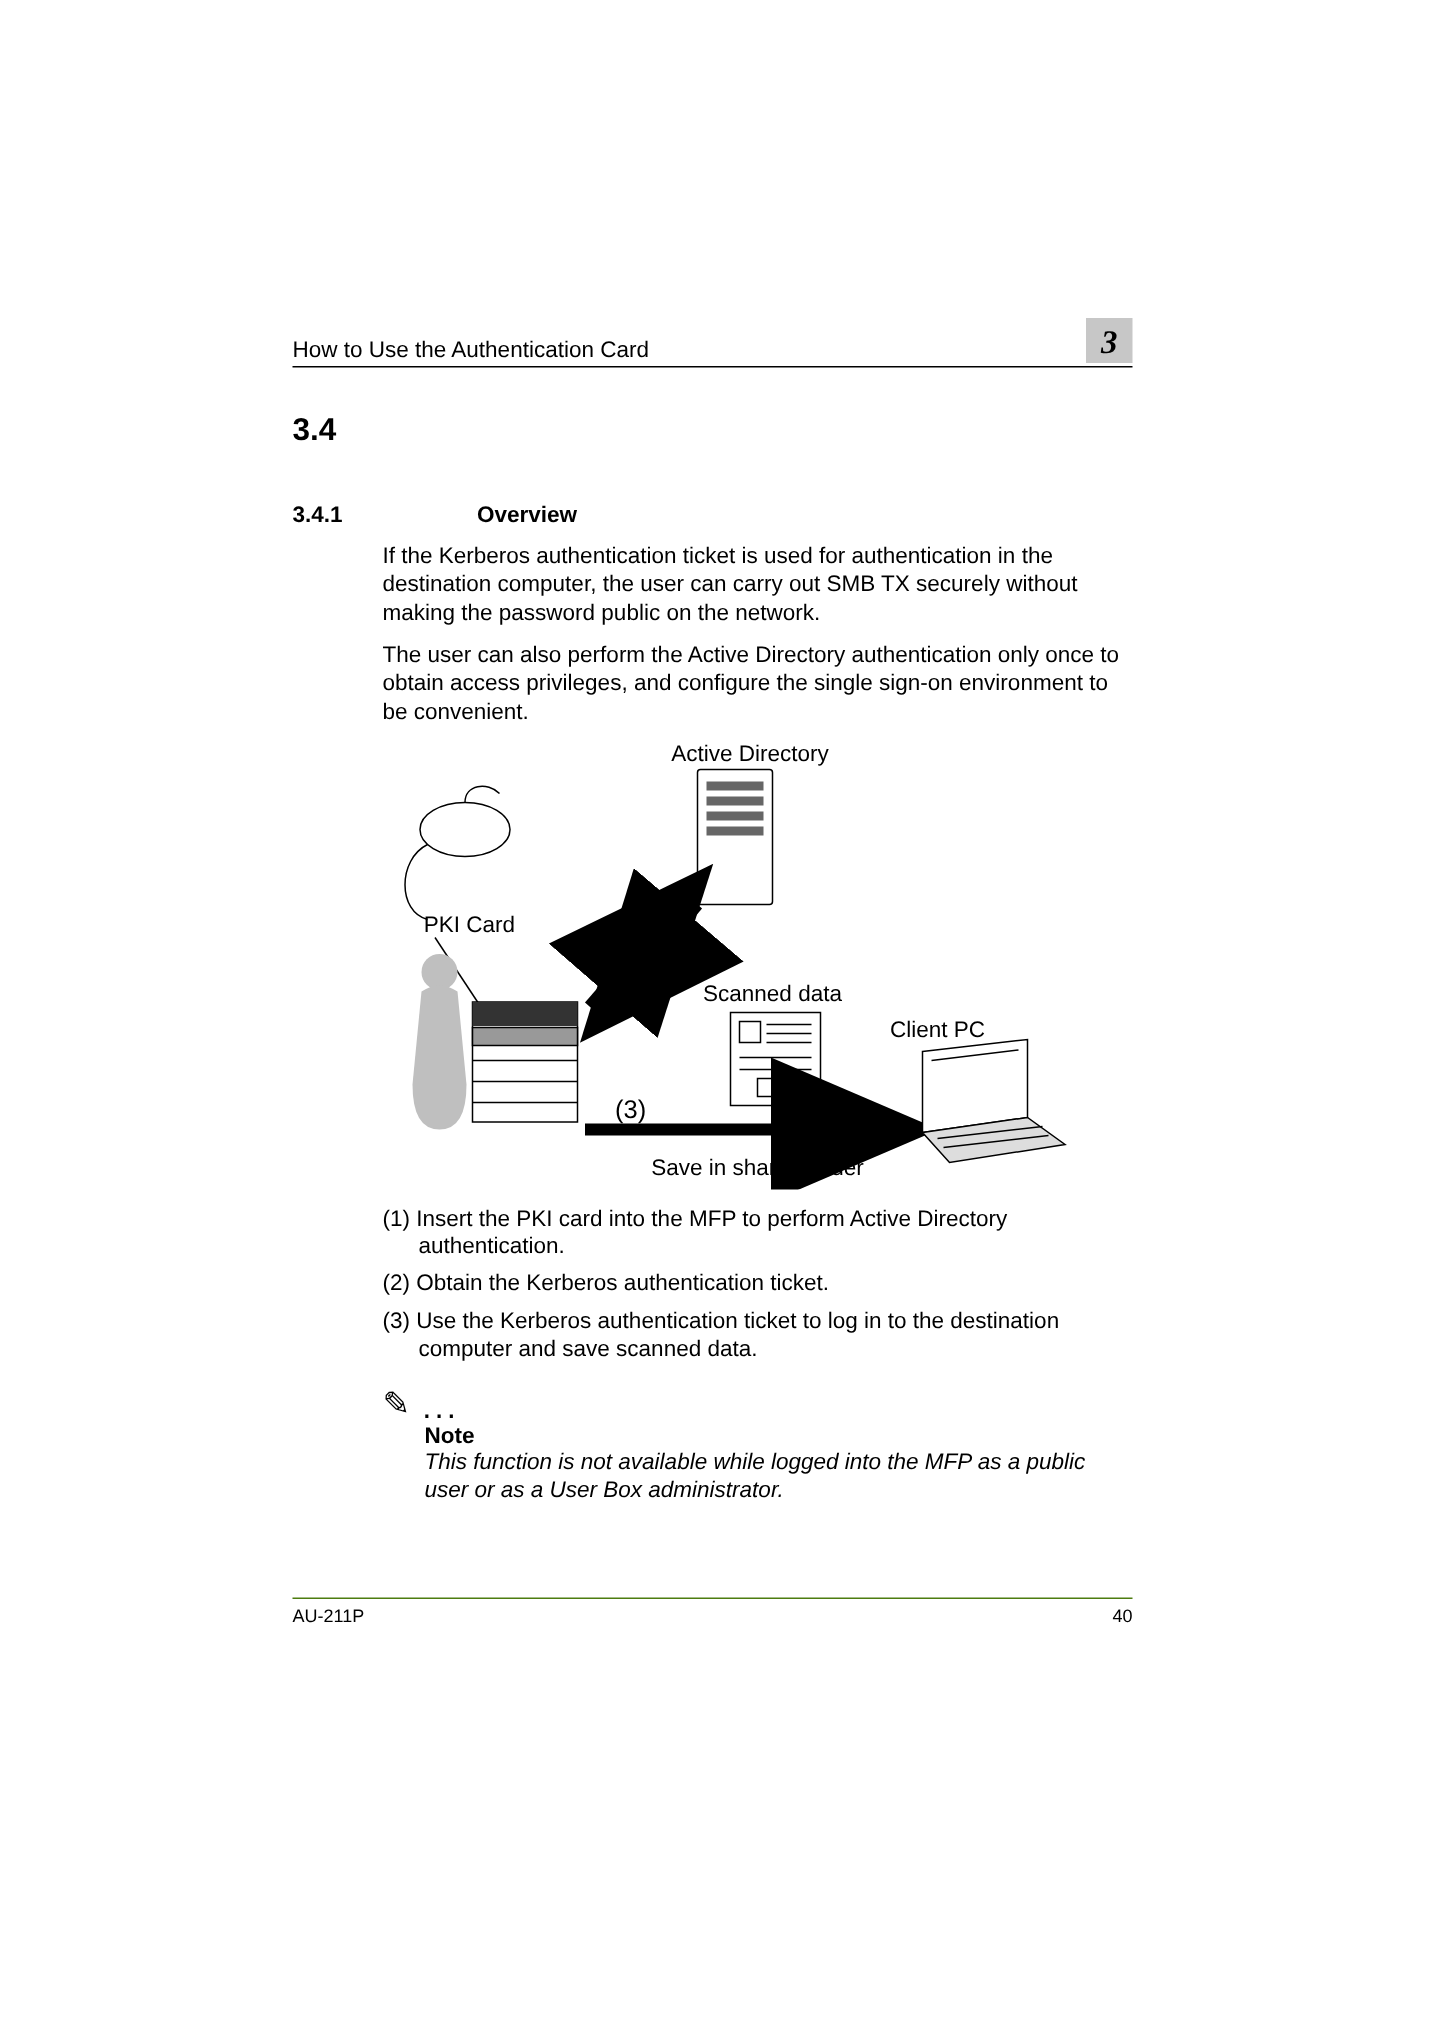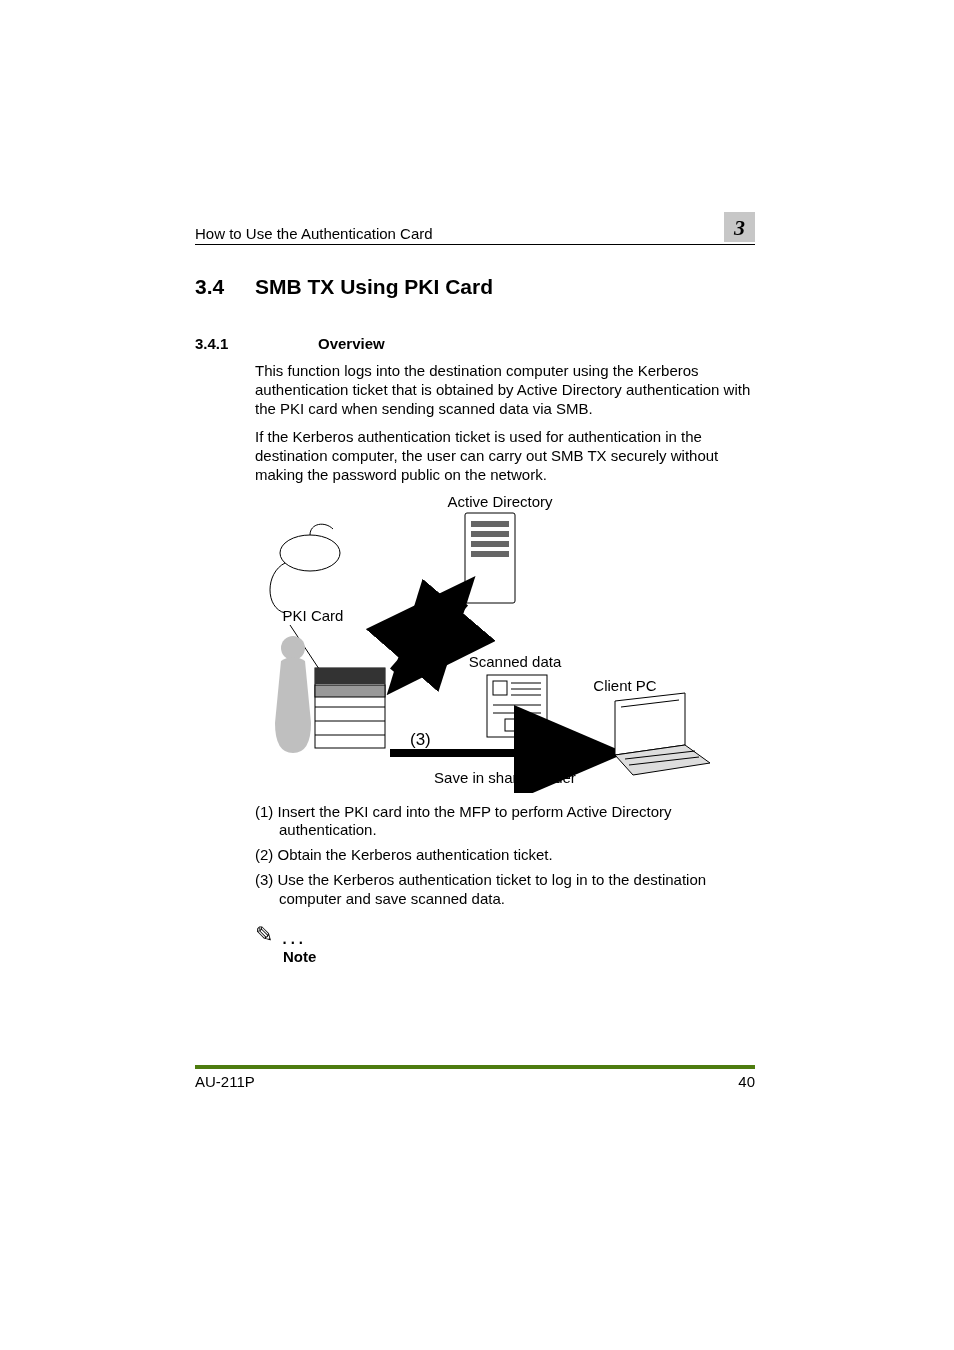--- a/index.html
+++ b/index.html
@@ -108,49 +108,48 @@
     font-size: 15px;
     margin-left: 28px;
     line-height: 1.25;
     width: 472px;
   }
   .ftr {
     position: absolute;
     left: 195px;
     top: 1065px;
     width: 560px;
-    border-top: 4px solid #4d7c0f;
+    border-top: 1px solid #4d7c0f;
     padding-top: 4px;
     display: flex;
     justify-content: space-between;
-    font-size: 15px;
+    font-size: 12px;
   }
 </style>
 </head>
 <body>
 
 <div class="page">
 
   <div class="hdr">
     <span class="hdr-left">How to Use the Authentication Card</span>
     <span class="hdr-right">3</span>
   </div>
 
   <div class="sec-row">
     <span class="sec-num">3.4</span>
-    <span class="sec-title">SMB TX Using PKI Card</span>
   </div>
 
   <div class="sub-row">
     <span class="sub-num">3.4.1</span>
     <span class="sub-title">Overview</span>
   </div>
 
-  <div class="body-text">This function logs into the destination computer using the Kerberos authentication ticket that is obtained by Active Directory authentication with the PKI card when sending scanned data via SMB.</div>
   <div class="body-text">If the Kerberos authentication ticket is used for authentication in the destination computer, the user can carry out SMB TX securely without making the password public on the network.</div>
+  <div class="body-text">The user can also perform the Active Directory authentication only once to obtain access privileges, and configure the single sign-on environment to be convenient.</div>
 
   <div class="diagram-wrap">
     <svg width="460" height="300" viewBox="0 0 460 300">
       <defs>
         <marker id="arr" markerWidth="14" markerHeight="12" refX="12" refY="6" orient="auto">
           <path d="M0,0 L14,6 L0,12 Z" fill="#000"></path>
         </marker>
       </defs>
 
       <text x="245" y="14" font-size="15" text-anchor="middle">Active Directory</text>
@@ -226,20 +225,21 @@
     <div class="step">(1) Insert the PKI card into the MFP to perform Active Directory authentication.</div>
     <div class="step">(2) Obtain the Kerberos authentication ticket.</div>
     <div class="step">(3) Use the Kerberos authentication ticket to log in to the destination computer and save scanned data.</div>
   </div>
 
   <div class="note-block">
     <span>
       <span class="note-icon">✎</span><span class="note-dots"> ...</span>
     </span>
     <div class="note-label">Note</div>
+    <div class="note-text">This function is not available while logged into the MFP as a public user or as a User Box administrator.</div>
   </div>
 
 </div>
 
 <div class="ftr">
   <span>AU-211P</span>
   <span>40</span>
 </div>
 
 </body></html>

